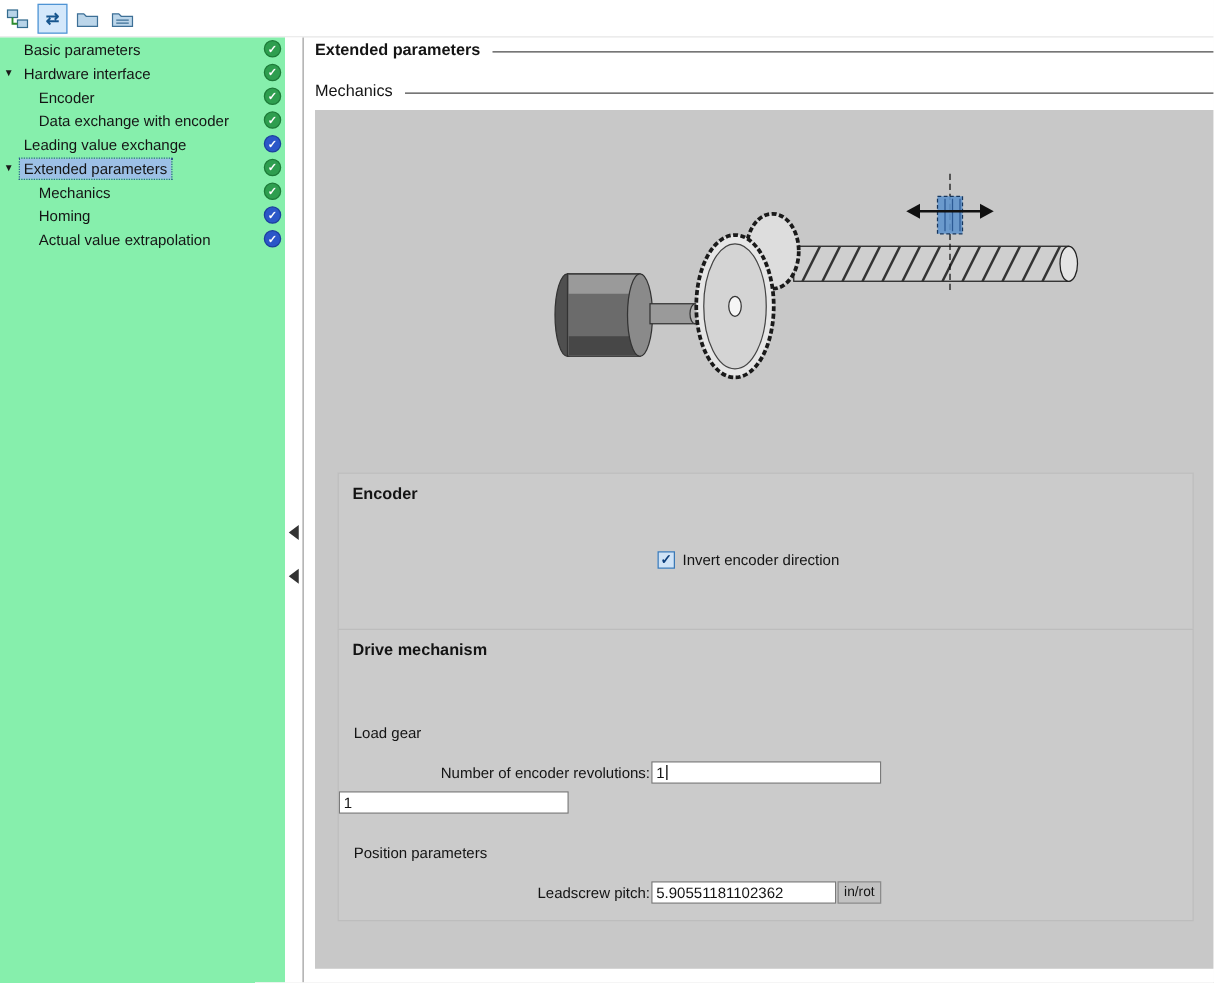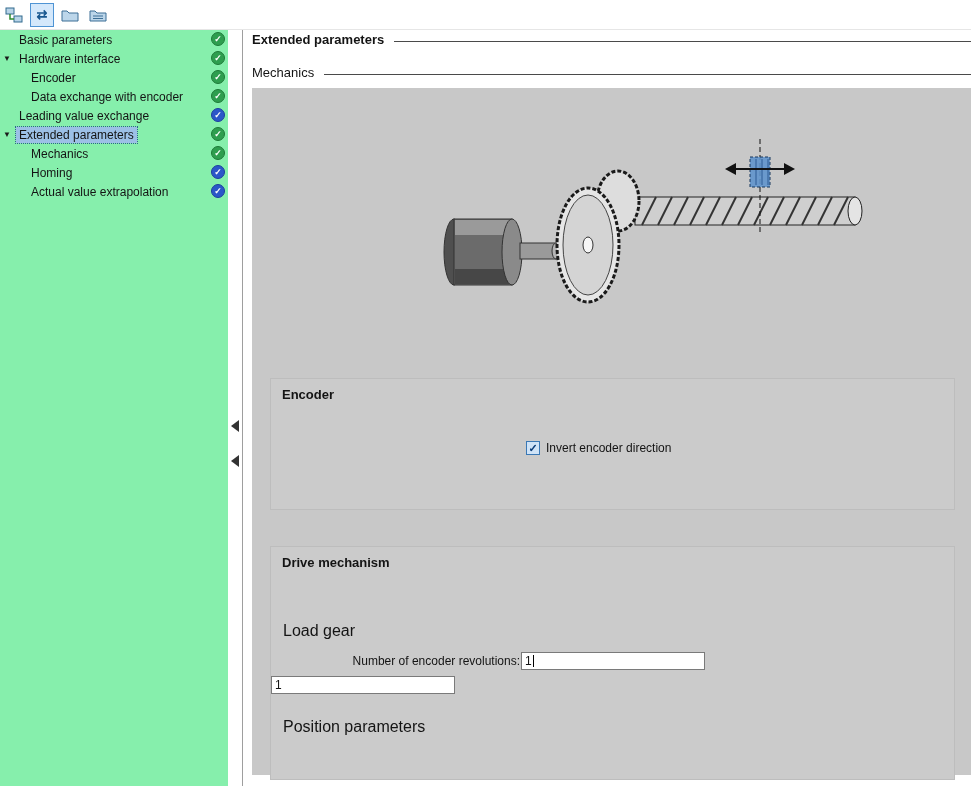--- a/index.html
+++ b/index.html
@@ -38,23 +38,23 @@
   .h1 .htext{font-weight:bold}
   .h2{top:64px;height:17px}
   .heading .rule{flex:1;height:1px;background:#4a4a4a;margin-left:10px;margin-top:4px}
 
   
   .panel{position:absolute;left:252px;top:88px;width:719px;height:687px;background:#c8c8c8}
   .illustration{position:absolute;left:190px;top:45px}
 
   .section{position:absolute;left:18px;width:685px;background:#cbcbcb;border:1px solid #bdbdbd}
   .sec-encoder{top:290px;height:132px}
-  .sec-drive{top:458px;height:234px}
+  .sec-drive{top:415px;height:234px}
   .sectitle{position:absolute;left:11px;top:8px;font-size:13px;font-weight:bold}
-  .grouplabel{position:absolute;left:12px;font-size:16px}
+  .grouplabel{position:absolute;left:12px;font-size:12px}
   .gl-loadgear{top:75px}
   .gl-posparams{top:171px}
 
   .chkrow{position:absolute;left:255px;top:62px;display:flex;align-items:center;gap:6px}
   .checkbox{width:14px;height:14px;background:#cfe3f7;border:1px solid #3a78b5;display:flex;align-items:center;justify-content:center;cursor:pointer}
   .checkbox i{font-style:normal;font-size:11px;font-weight:bold;color:#0b3d7a;line-height:1}
 
   .frow{position:absolute;left:0;display:flex;align-items:center;height:18px}
   .r1{top:105px}.r2{top:129px}.r3{top:201px}
   .flabel{width:250px;text-align:right;padding-right:1px;white-space:nowrap}
@@ -258,17 +258,24 @@
       </div>
 
       <div class="frow r2">
         <div class="tfield w184">
           <span>1</span>
         </div>
       </div>
 
       <div class="grouplabel gl-posparams">Position parameters</div>
 
+      <div class="frow r3">
+        <span class="flabel">Leadscrew pitch:</span>
+        <div class="tfield w148">
+          <span>5.90551181102362</span>
+        </div>
+        <div class="unit">in/rot</div>
+      </div>
     </div>
 
   </div>
 
 </div>
 
 </body></html>

